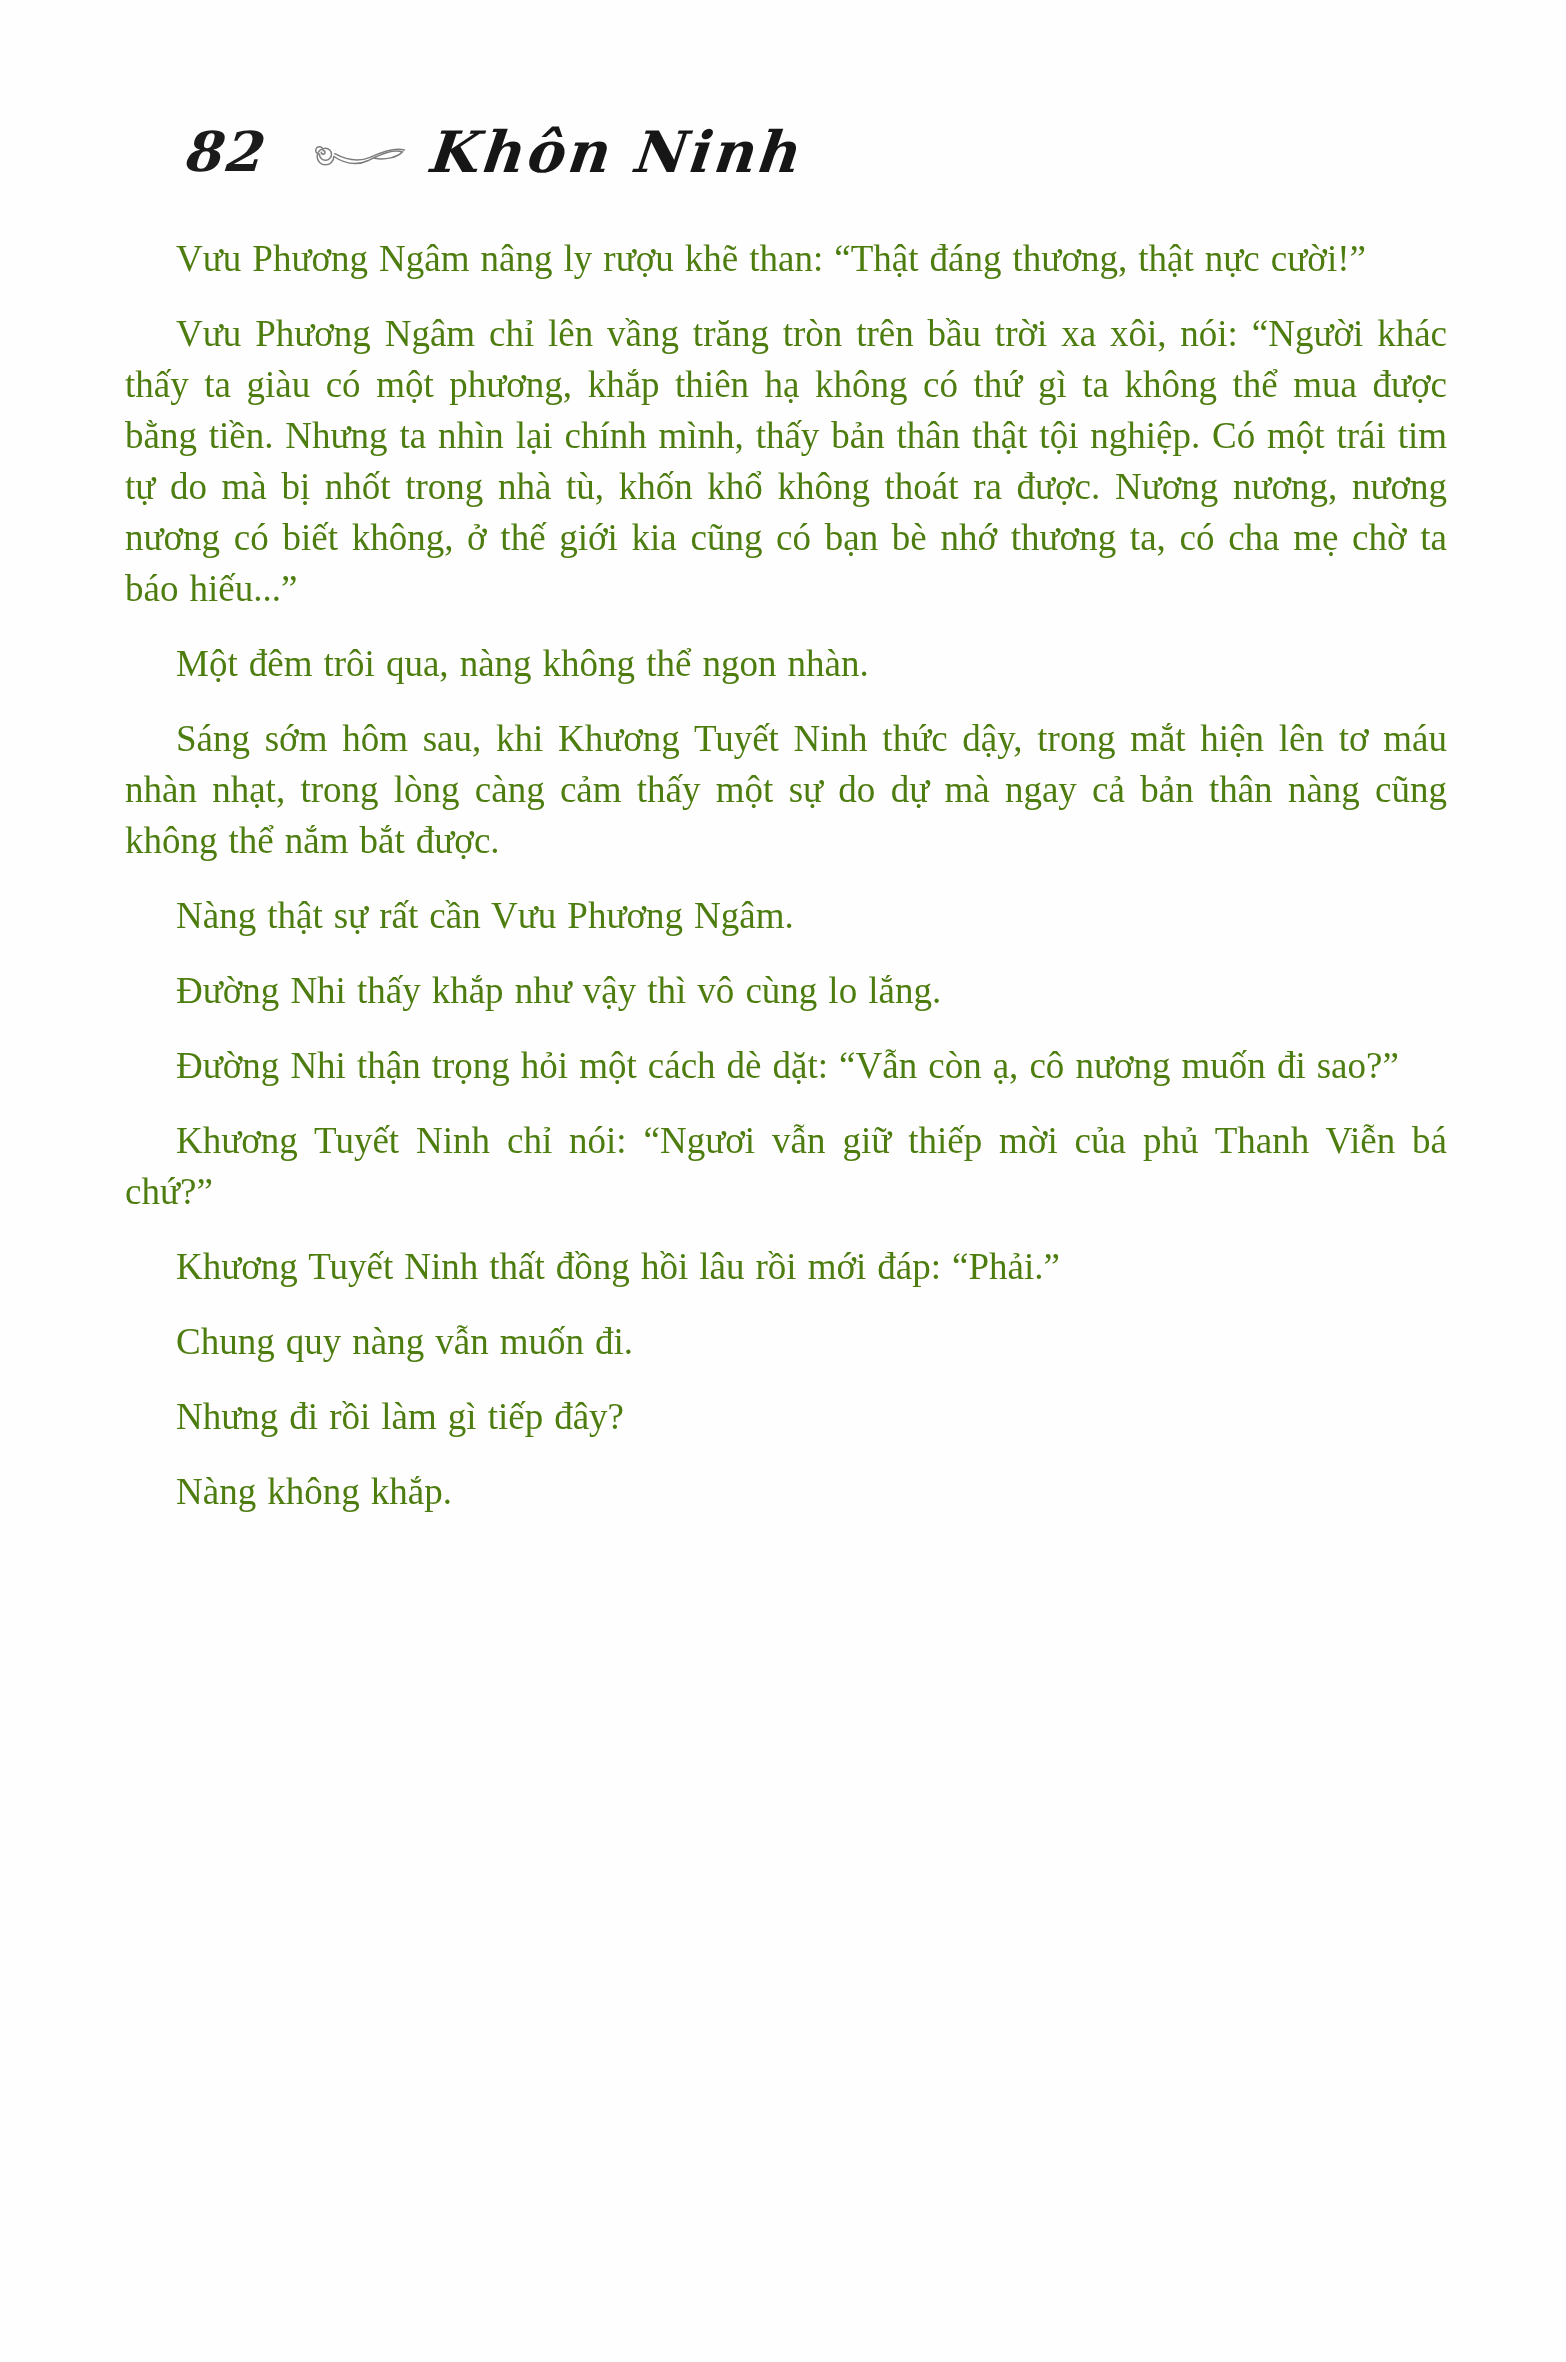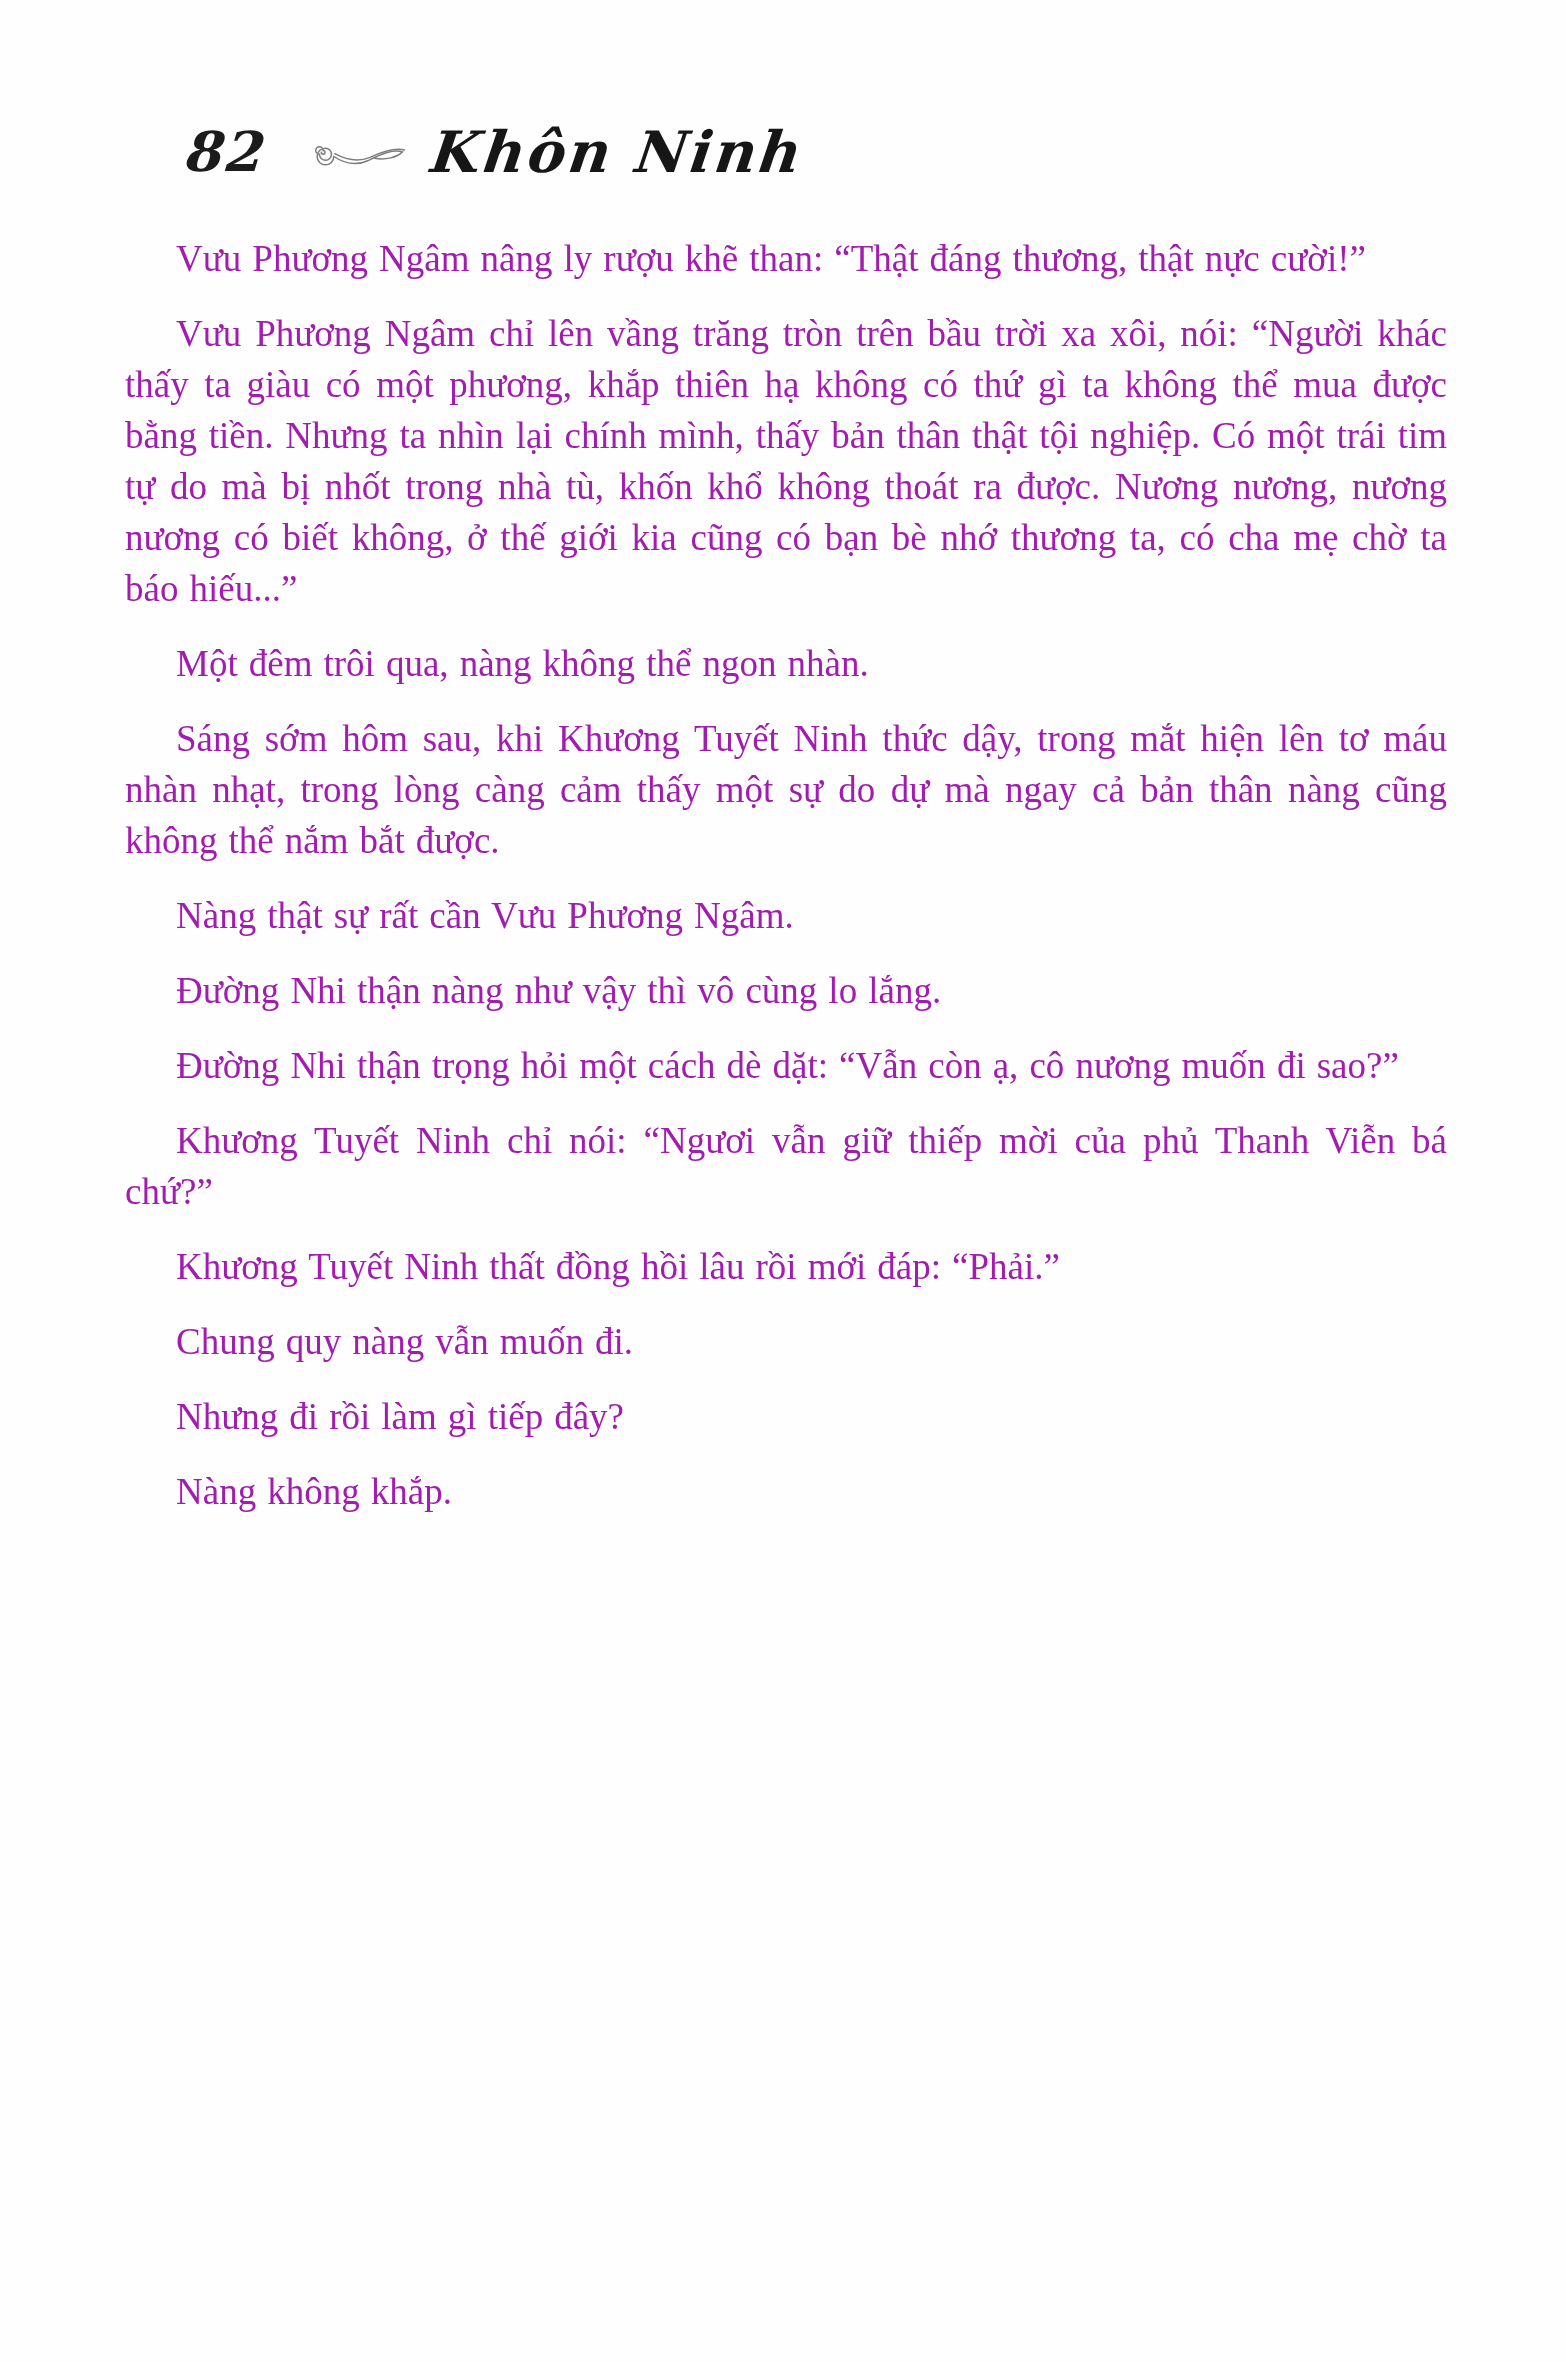--- a/index.html
+++ b/index.html
@@ -54,21 +54,21 @@
     left: 125px;
     width: 1322px;
   }
   .page-body p {
     margin: 0 0 24px 0;
     font-size: 37px;
     line-height: 51px;
     text-align: justify;
     text-indent: 51px;
     word-spacing: 1.8px;
-    color: #a21caf;
+    color: #4d7c0f;
   }
 </style>
 </head>
 <body>
 
 <div class="page">
 
   <div class="running-header">
     <span class="page-number">82</span>
     <svg class="ornament" viewBox="0 0 110 44" fill="none" stroke="#7d7d7d" stroke-width="1.6" stroke-linecap="round">
@@ -81,21 +81,21 @@
     <span class="book-title">Khôn Ninh</span>
   </div>
 
   <main class="page-body">
 
   <p>Vưu Phương Ngâm nâng ly rượu khẽ than: “Thật đáng thương, thật nực cười!”</p>
       <p>Vưu Phương Ngâm chỉ lên vầng trăng tròn trên bầu trời xa xôi, nói: “Người khác thấy ta giàu có một phương, khắp thiên hạ không có thứ gì ta không thể mua được bằng tiền. Nhưng ta nhìn lại chính mình, thấy bản thân thật tội nghiệp. Có một trái tim tự do mà bị nhốt trong nhà tù, khốn khổ không thoát ra được. Nương nương, nương nương có biết không, ở thế giới kia cũng có bạn bè nhớ thương ta, có cha mẹ chờ ta báo hiếu...”</p>
       <p>Một đêm trôi qua, nàng không thể ngon nhàn.</p>
       <p>Sáng sớm hôm sau, khi Khương Tuyết Ninh thức dậy, trong mắt hiện lên tơ máu nhàn nhạt, trong lòng càng cảm thấy một sự do dự mà ngay cả bản thân nàng cũng không thể nắm bắt được.</p>
       <p>Nàng thật sự rất cần Vưu Phương Ngâm.</p>
-      <p>Đường Nhi thận nàng như vậy thì vô cùng lo lắng.</p>
+      <p>Đường Nhi thấy khắp như vậy thì vô cùng lo lắng.</p>
       <p>Đường Nhi thận trọng hỏi một cách dè dặt: “Vẫn còn ạ, cô nương muốn đi sao?”</p>
       <p>Khương Tuyết Ninh chỉ nói: “Ngươi vẫn giữ thiếp mời của phủ Thanh Viễn bá chứ?”</p>
       <p>Khương Tuyết Ninh thất đồng hồi lâu rồi mới đáp: “Phải.”</p>
       <p>Chung quy nàng vẫn muốn đi.</p>
       <p>Nhưng đi rồi làm gì tiếp đây?</p>
       <p>Nàng không khắp.</p>
     </main>
 
 </div>
 

